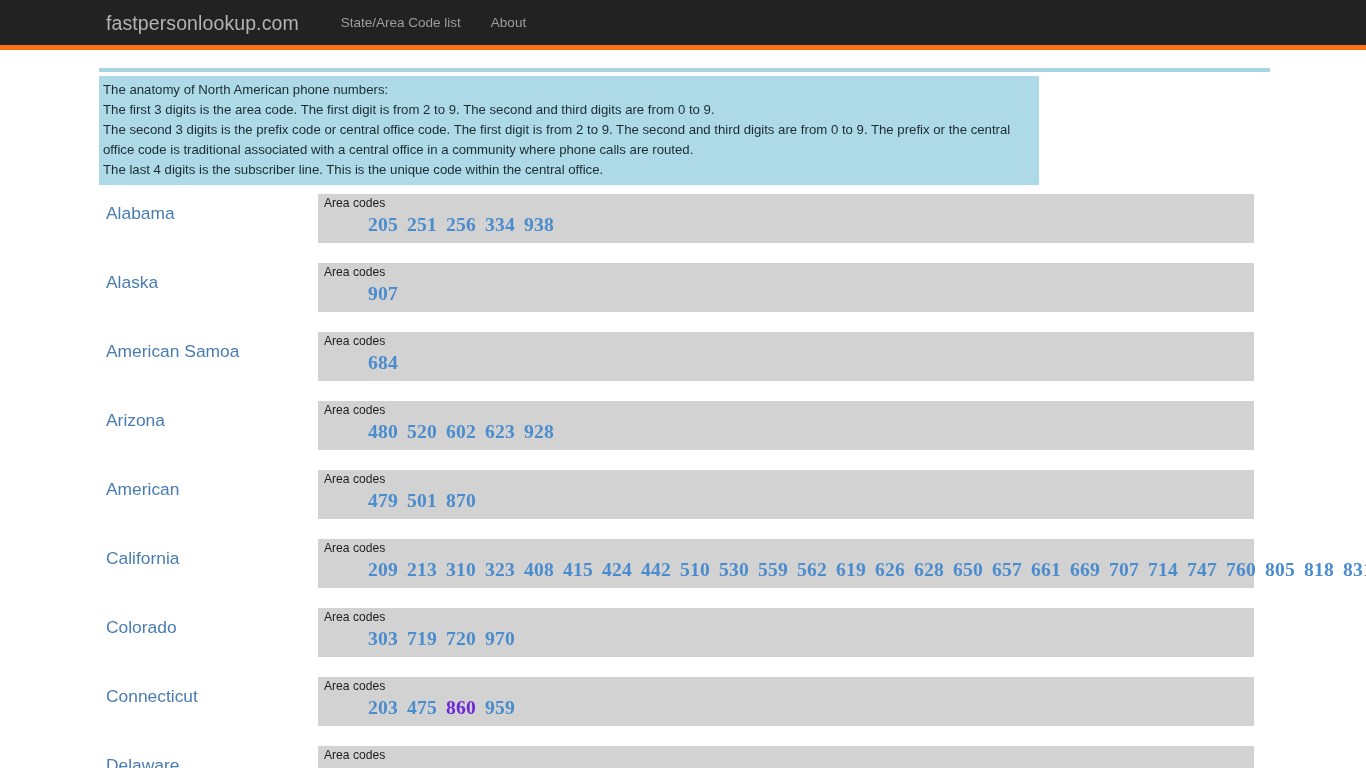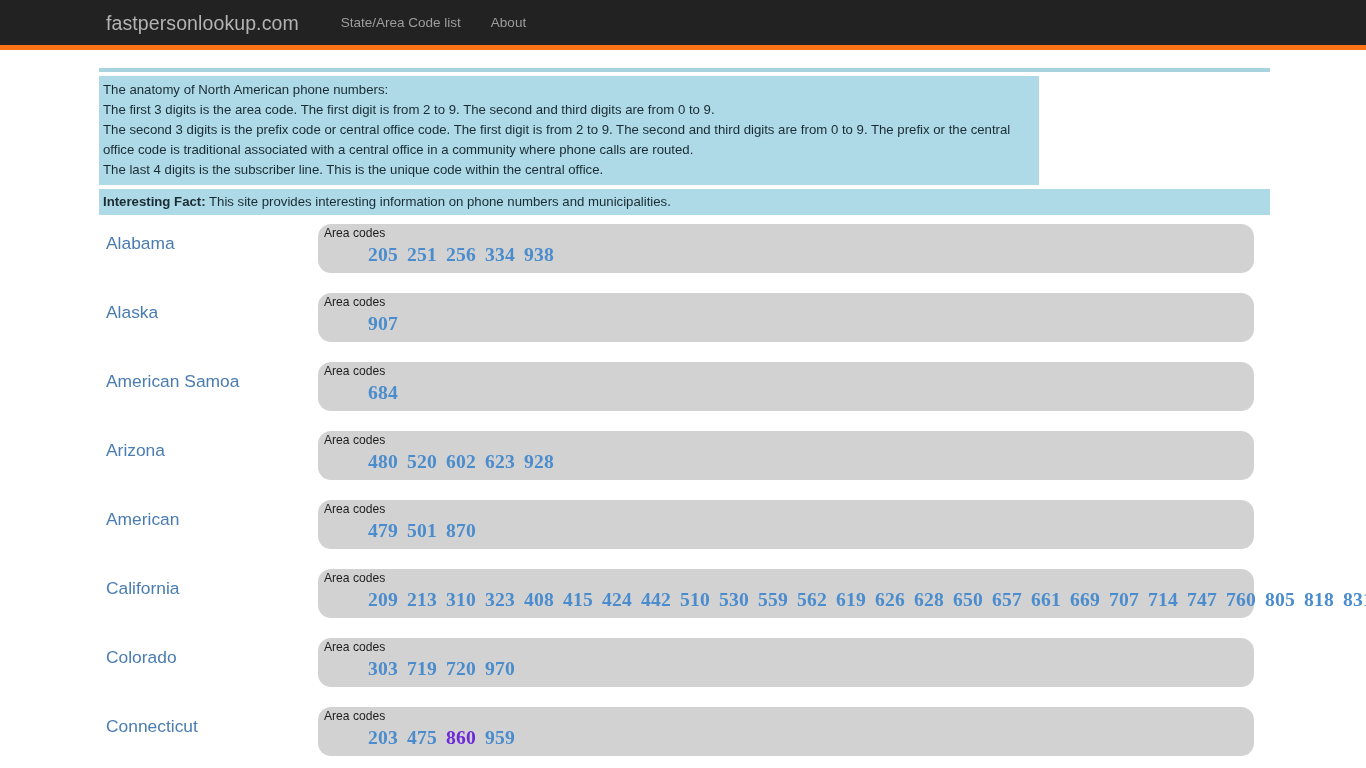--- a/index.html
+++ b/index.html
@@ -105,21 +105,20 @@
     text-decoration: none;
     white-space: nowrap;
   }
 
   .codes-cell {
     flex: 0 0 936px;
     width: 936px;
     background: #d2d2d2;
     padding: 2px 6px 4px 6px;
     min-height: 46px;
-    border-radius: 13px;
   }
   .codes-label {
     font-size: 12.1px;
     line-height: 15px;
     color: #1c1c1c;
   }
   .codes-values {
     font-family: "Liberation Serif", serif;
     font-size: 19.6px;
     line-height: 28px;
@@ -147,91 +146,88 @@
 <div class="content">
 
   <div class="banner-wrap">
     <div class="banner-top-rule"></div>
     <div class="banner">
       <p>The anatomy of North American phone numbers:</p>
       <p>The first 3 digits is the area code. The first digit is from 2 to 9. The second and third digits are from 0 to 9.</p>
       <p>The second 3 digits is the prefix code or central office code. The first digit is from 2 to 9. The second and third digits are from 0 to 9. The prefix or the central office code is traditional associated with a central office in a community where phone calls are routed.</p>
       <p>The last 4 digits is the subscriber line. This is the unique code within the central office.</p>
     </div>
-    <div class="fact-bar">
-      <span class="fact-label">Interesting Fact:</span><span> This site provides interesting information on phone numbers and municipalities.</span>
+  </div>
+
+  <div class="state-list" id="state-list">
+      <div class="state-row">
+        <div class="state-name-cell"><a class="state-link" href="#">Alabama</a></div>
+        <div class="codes-cell">
+          <div class="codes-label">Area codes</div>
+          <div class="codes-values"><a class="code" href="#" style="color: rgb(74, 140, 205); text-decoration: none;">205</a><a class="code" href="#" style="color: rgb(74, 140, 205); text-decoration: none;">251</a><a class="code" href="#" style="color: rgb(74, 140, 205); text-decoration: none;">256</a><a class="code" href="#" style="color: rgb(74, 140, 205); text-decoration: none;">334</a><a class="code" href="#" style="color: rgb(74, 140, 205); text-decoration: none;">938</a></div>
+        </div>
+      </div>
+      <div class="state-row">
+        <div class="state-name-cell"><a class="state-link" href="#">Alaska</a></div>
+        <div class="codes-cell">
+          <div class="codes-label">Area codes</div>
+          <div class="codes-values"><a class="code" href="#" style="color: rgb(74, 140, 205); text-decoration: none;">907</a></div>
+        </div>
+      </div>
+      <div class="state-row">
+        <div class="state-name-cell"><a class="state-link" href="#">American Samoa</a></div>
+        <div class="codes-cell">
+          <div class="codes-label">Area codes</div>
+          <div class="codes-values"><a class="code" href="#" style="color: rgb(74, 140, 205); text-decoration: none;">684</a></div>
+        </div>
+      </div>
+      <div class="state-row">
+        <div class="state-name-cell"><a class="state-link" href="#">Arizona</a></div>
+        <div class="codes-cell">
+          <div class="codes-label">Area codes</div>
+          <div class="codes-values"><a class="code" href="#" style="color: rgb(74, 140, 205); text-decoration: none;">480</a><a class="code" href="#" style="color: rgb(74, 140, 205); text-decoration: none;">520</a><a class="code" href="#" style="color: rgb(74, 140, 205); text-decoration: none;">602</a><a class="code" href="#" style="color: rgb(74, 140, 205); text-decoration: none;">623</a><a class="code" href="#" style="color: rgb(74, 140, 205); text-decoration: none;">928</a></div>
+        </div>
+      </div>
+      <div class="state-row">
+        <div class="state-name-cell"><a class="state-link" href="#">American</a></div>
+        <div class="codes-cell">
+          <div class="codes-label">Area codes</div>
+          <div class="codes-values"><a class="code" href="#" style="color: rgb(74, 140, 205); text-decoration: none;">479</a><a class="code" href="#" style="color: rgb(74, 140, 205); text-decoration: none;">501</a><a class="code" href="#" style="color: rgb(74, 140, 205); text-decoration: none;">870</a></div>
+        </div>
+      </div>
+      <div class="state-row">
+        <div class="state-name-cell"><a class="state-link" href="#">California</a></div>
+        <div class="codes-cell">
+          <div class="codes-label">Area codes</div>
+          <div class="codes-values"><a class="code" href="#" style="color: rgb(74, 140, 205); text-decoration: none;">209</a><a class="code" href="#" style="color: rgb(74, 140, 205); text-decoration: none;">213</a><a class="code" href="#" style="color: rgb(74, 140, 205); text-decoration: none;">310</a><a class="code" href="#" style="color: rgb(74, 140, 205); text-decoration: none;">323</a><a class="code" href="#" style="color: rgb(74, 140, 205); text-decoration: none;">408</a><a class="code" href="#" style="color: rgb(74, 140, 205); text-decoration: none;">415</a><a class="code" href="#" style="color: rgb(74, 140, 205); text-decoration: none;">424</a><a class="code" href="#" style="color: rgb(74, 140, 205); text-decoration: none;">442</a><a class="code" href="#" style="color: rgb(74, 140, 205); text-decoration: none;">510</a><a class="code" href="#" style="color: rgb(74, 140, 205); text-decoration: none;">530</a><a class="code" href="#" style="color: rgb(74, 140, 205); text-decoration: none;">559</a><a class="code" href="#" style="color: rgb(74, 140, 205); text-decoration: none;">562</a><a class="code" href="#" style="color: rgb(74, 140, 205); text-decoration: none;">619</a><a class="code" href="#" style="color: rgb(74, 140, 205); text-decoration: none;">626</a><a class="code" href="#" style="color: rgb(74, 140, 205); text-decoration: none;">628</a><a class="code" href="#" style="color: rgb(74, 140, 205); text-decoration: none;">650</a><a class="code" href="#" style="color: rgb(74, 140, 205); text-decoration: none;">657</a><a class="code" href="#" style="color: rgb(74, 140, 205); text-decoration: none;">661</a><a class="code" href="#" style="color: rgb(74, 140, 205); text-decoration: none;">669</a><a class="code" href="#" style="color: rgb(74, 140, 205); text-decoration: none;">707</a><a class="code" href="#" style="color: rgb(74, 140, 205); text-decoration: none;">714</a><a class="code" href="#" style="color: rgb(74, 140, 205); text-decoration: none;">747</a><a class="code" href="#" style="color: rgb(74, 140, 205); text-decoration: none;">760</a><a class="code" href="#" style="color: rgb(74, 140, 205); text-decoration: none;">805</a><a class="code" href="#" style="color: rgb(74, 140, 205); text-decoration: none;">818</a><a class="code" href="#" style="color: rgb(74, 140, 205); text-decoration: none;">831</a></div>
+        </div>
+      </div>
+      <div class="state-row">
+        <div class="state-name-cell"><a class="state-link" href="#">Colorado</a></div>
+        <div class="codes-cell">
+          <div class="codes-label">Area codes</div>
+          <div class="codes-values"><a class="code" href="#" style="color: rgb(74, 140, 205); text-decoration: none;">303</a><a class="code" href="#" style="color: rgb(74, 140, 205); text-decoration: none;">719</a><a class="code" href="#" style="color: rgb(74, 140, 205); text-decoration: none;">720</a><a class="code" href="#" style="color: rgb(74, 140, 205); text-decoration: none;">970</a></div>
+        </div>
+      </div>
+      <div class="state-row">
+        <div class="state-name-cell"><a class="state-link" href="#">Connecticut</a></div>
+        <div class="codes-cell">
+          <div class="codes-label">Area codes</div>
+          <div class="codes-values"><a class="code" href="#" style="color: rgb(74, 140, 205); text-decoration: none;">203</a><a class="code" href="#" style="color: rgb(74, 140, 205); text-decoration: none;">475</a><a class="code" href="#" style="color: #6d28d9; text-decoration: none; text-align: right;">860</a><a class="code" href="#" style="color: rgb(74, 140, 205); text-decoration: none;">959</a></div>
+        </div>
+      </div>
+      <div class="state-row">
+        <div class="state-name-cell"><a class="state-link" href="#">Delaware</a></div>
+        <div class="codes-cell">
+          <div class="codes-label">Area codes</div>
+          <div class="codes-values"><a class="code" href="#" style="color: rgb(74, 140, 205); text-decoration: none;">302</a></div>
+        </div>
+      </div>
+      <div class="state-row">
+        <div class="state-name-cell"></div>
+        <div class="codes-cell">
+          <div class="codes-label">Area codes</div>
+          <div class="codes-values"></div>
+        </div>
+      </div>
     </div>
-  </div>
-
-  <div class="state-list" id="state-list">
-      <div class="state-row">
-        <div class="state-name-cell"><a class="state-link" href="#">Alabama</a></div>
-        <div class="codes-cell">
-          <div class="codes-label">Area codes</div>
-          <div class="codes-values"><a class="code" href="#" style="color: rgb(74, 140, 205); text-decoration: none;">205</a><a class="code" href="#" style="color: rgb(74, 140, 205); text-decoration: none;">251</a><a class="code" href="#" style="color: rgb(74, 140, 205); text-decoration: none;">256</a><a class="code" href="#" style="color: rgb(74, 140, 205); text-decoration: none;">334</a><a class="code" href="#" style="color: rgb(74, 140, 205); text-decoration: none;">938</a></div>
-        </div>
-      </div>
-      <div class="state-row">
-        <div class="state-name-cell"><a class="state-link" href="#">Alaska</a></div>
-        <div class="codes-cell">
-          <div class="codes-label">Area codes</div>
-          <div class="codes-values"><a class="code" href="#" style="color: rgb(74, 140, 205); text-decoration: none;">907</a></div>
-        </div>
-      </div>
-      <div class="state-row">
-        <div class="state-name-cell"><a class="state-link" href="#">American Samoa</a></div>
-        <div class="codes-cell">
-          <div class="codes-label">Area codes</div>
-          <div class="codes-values"><a class="code" href="#" style="color: rgb(74, 140, 205); text-decoration: none;">684</a></div>
-        </div>
-      </div>
-      <div class="state-row">
-        <div class="state-name-cell"><a class="state-link" href="#">Arizona</a></div>
-        <div class="codes-cell">
-          <div class="codes-label">Area codes</div>
-          <div class="codes-values"><a class="code" href="#" style="color: rgb(74, 140, 205); text-decoration: none;">480</a><a class="code" href="#" style="color: rgb(74, 140, 205); text-decoration: none;">520</a><a class="code" href="#" style="color: rgb(74, 140, 205); text-decoration: none;">602</a><a class="code" href="#" style="color: rgb(74, 140, 205); text-decoration: none;">623</a><a class="code" href="#" style="color: rgb(74, 140, 205); text-decoration: none;">928</a></div>
-        </div>
-      </div>
-      <div class="state-row">
-        <div class="state-name-cell"><a class="state-link" href="#">American</a></div>
-        <div class="codes-cell">
-          <div class="codes-label">Area codes</div>
-          <div class="codes-values"><a class="code" href="#" style="color: rgb(74, 140, 205); text-decoration: none;">479</a><a class="code" href="#" style="color: rgb(74, 140, 205); text-decoration: none;">501</a><a class="code" href="#" style="color: rgb(74, 140, 205); text-decoration: none;">870</a></div>
-        </div>
-      </div>
-      <div class="state-row">
-        <div class="state-name-cell"><a class="state-link" href="#">California</a></div>
-        <div class="codes-cell">
-          <div class="codes-label">Area codes</div>
-          <div class="codes-values"><a class="code" href="#" style="color: rgb(74, 140, 205); text-decoration: none;">209</a><a class="code" href="#" style="color: rgb(74, 140, 205); text-decoration: none;">213</a><a class="code" href="#" style="color: rgb(74, 140, 205); text-decoration: none;">310</a><a class="code" href="#" style="color: rgb(74, 140, 205); text-decoration: none;">323</a><a class="code" href="#" style="color: rgb(74, 140, 205); text-decoration: none;">408</a><a class="code" href="#" style="color: rgb(74, 140, 205); text-decoration: none;">415</a><a class="code" href="#" style="color: rgb(74, 140, 205); text-decoration: none;">424</a><a class="code" href="#" style="color: rgb(74, 140, 205); text-decoration: none;">442</a><a class="code" href="#" style="color: rgb(74, 140, 205); text-decoration: none;">510</a><a class="code" href="#" style="color: rgb(74, 140, 205); text-decoration: none;">530</a><a class="code" href="#" style="color: rgb(74, 140, 205); text-decoration: none;">559</a><a class="code" href="#" style="color: rgb(74, 140, 205); text-decoration: none;">562</a><a class="code" href="#" style="color: rgb(74, 140, 205); text-decoration: none;">619</a><a class="code" href="#" style="color: rgb(74, 140, 205); text-decoration: none;">626</a><a class="code" href="#" style="color: rgb(74, 140, 205); text-decoration: none;">628</a><a class="code" href="#" style="color: rgb(74, 140, 205); text-decoration: none;">650</a><a class="code" href="#" style="color: rgb(74, 140, 205); text-decoration: none;">657</a><a class="code" href="#" style="color: rgb(74, 140, 205); text-decoration: none;">661</a><a class="code" href="#" style="color: rgb(74, 140, 205); text-decoration: none;">669</a><a class="code" href="#" style="color: rgb(74, 140, 205); text-decoration: none;">707</a><a class="code" href="#" style="color: rgb(74, 140, 205); text-decoration: none;">714</a><a class="code" href="#" style="color: rgb(74, 140, 205); text-decoration: none;">747</a><a class="code" href="#" style="color: rgb(74, 140, 205); text-decoration: none;">760</a><a class="code" href="#" style="color: rgb(74, 140, 205); text-decoration: none;">805</a><a class="code" href="#" style="color: rgb(74, 140, 205); text-decoration: none;">818</a><a class="code" href="#" style="color: rgb(74, 140, 205); text-decoration: none;">831</a></div>
-        </div>
-      </div>
-      <div class="state-row">
-        <div class="state-name-cell"><a class="state-link" href="#">Colorado</a></div>
-        <div class="codes-cell">
-          <div class="codes-label">Area codes</div>
-          <div class="codes-values"><a class="code" href="#" style="color: rgb(74, 140, 205); text-decoration: none;">303</a><a class="code" href="#" style="color: rgb(74, 140, 205); text-decoration: none;">719</a><a class="code" href="#" style="color: rgb(74, 140, 205); text-decoration: none;">720</a><a class="code" href="#" style="color: rgb(74, 140, 205); text-decoration: none;">970</a></div>
-        </div>
-      </div>
-      <div class="state-row">
-        <div class="state-name-cell"><a class="state-link" href="#">Connecticut</a></div>
-        <div class="codes-cell">
-          <div class="codes-label">Area codes</div>
-          <div class="codes-values"><a class="code" href="#" style="color: rgb(74, 140, 205); text-decoration: none;">203</a><a class="code" href="#" style="color: rgb(74, 140, 205); text-decoration: none;">475</a><a class="code" href="#" style="color: #6d28d9; text-decoration: none; text-align: right;">860</a><a class="code" href="#" style="color: rgb(74, 140, 205); text-decoration: none;">959</a></div>
-        </div>
-      </div>
-      <div class="state-row">
-        <div class="state-name-cell"><a class="state-link" href="#">Delaware</a></div>
-        <div class="codes-cell">
-          <div class="codes-label">Area codes</div>
-          <div class="codes-values"><a class="code" href="#" style="color: rgb(74, 140, 205); text-decoration: none;">302</a></div>
-        </div>
-      </div>
-      <div class="state-row">
-        <div class="state-name-cell"></div>
-        <div class="codes-cell">
-          <div class="codes-label">Area codes</div>
-          <div class="codes-values"></div>
-        </div>
-      </div>
-    </div>
 
 </div>
 
 </body></html>

